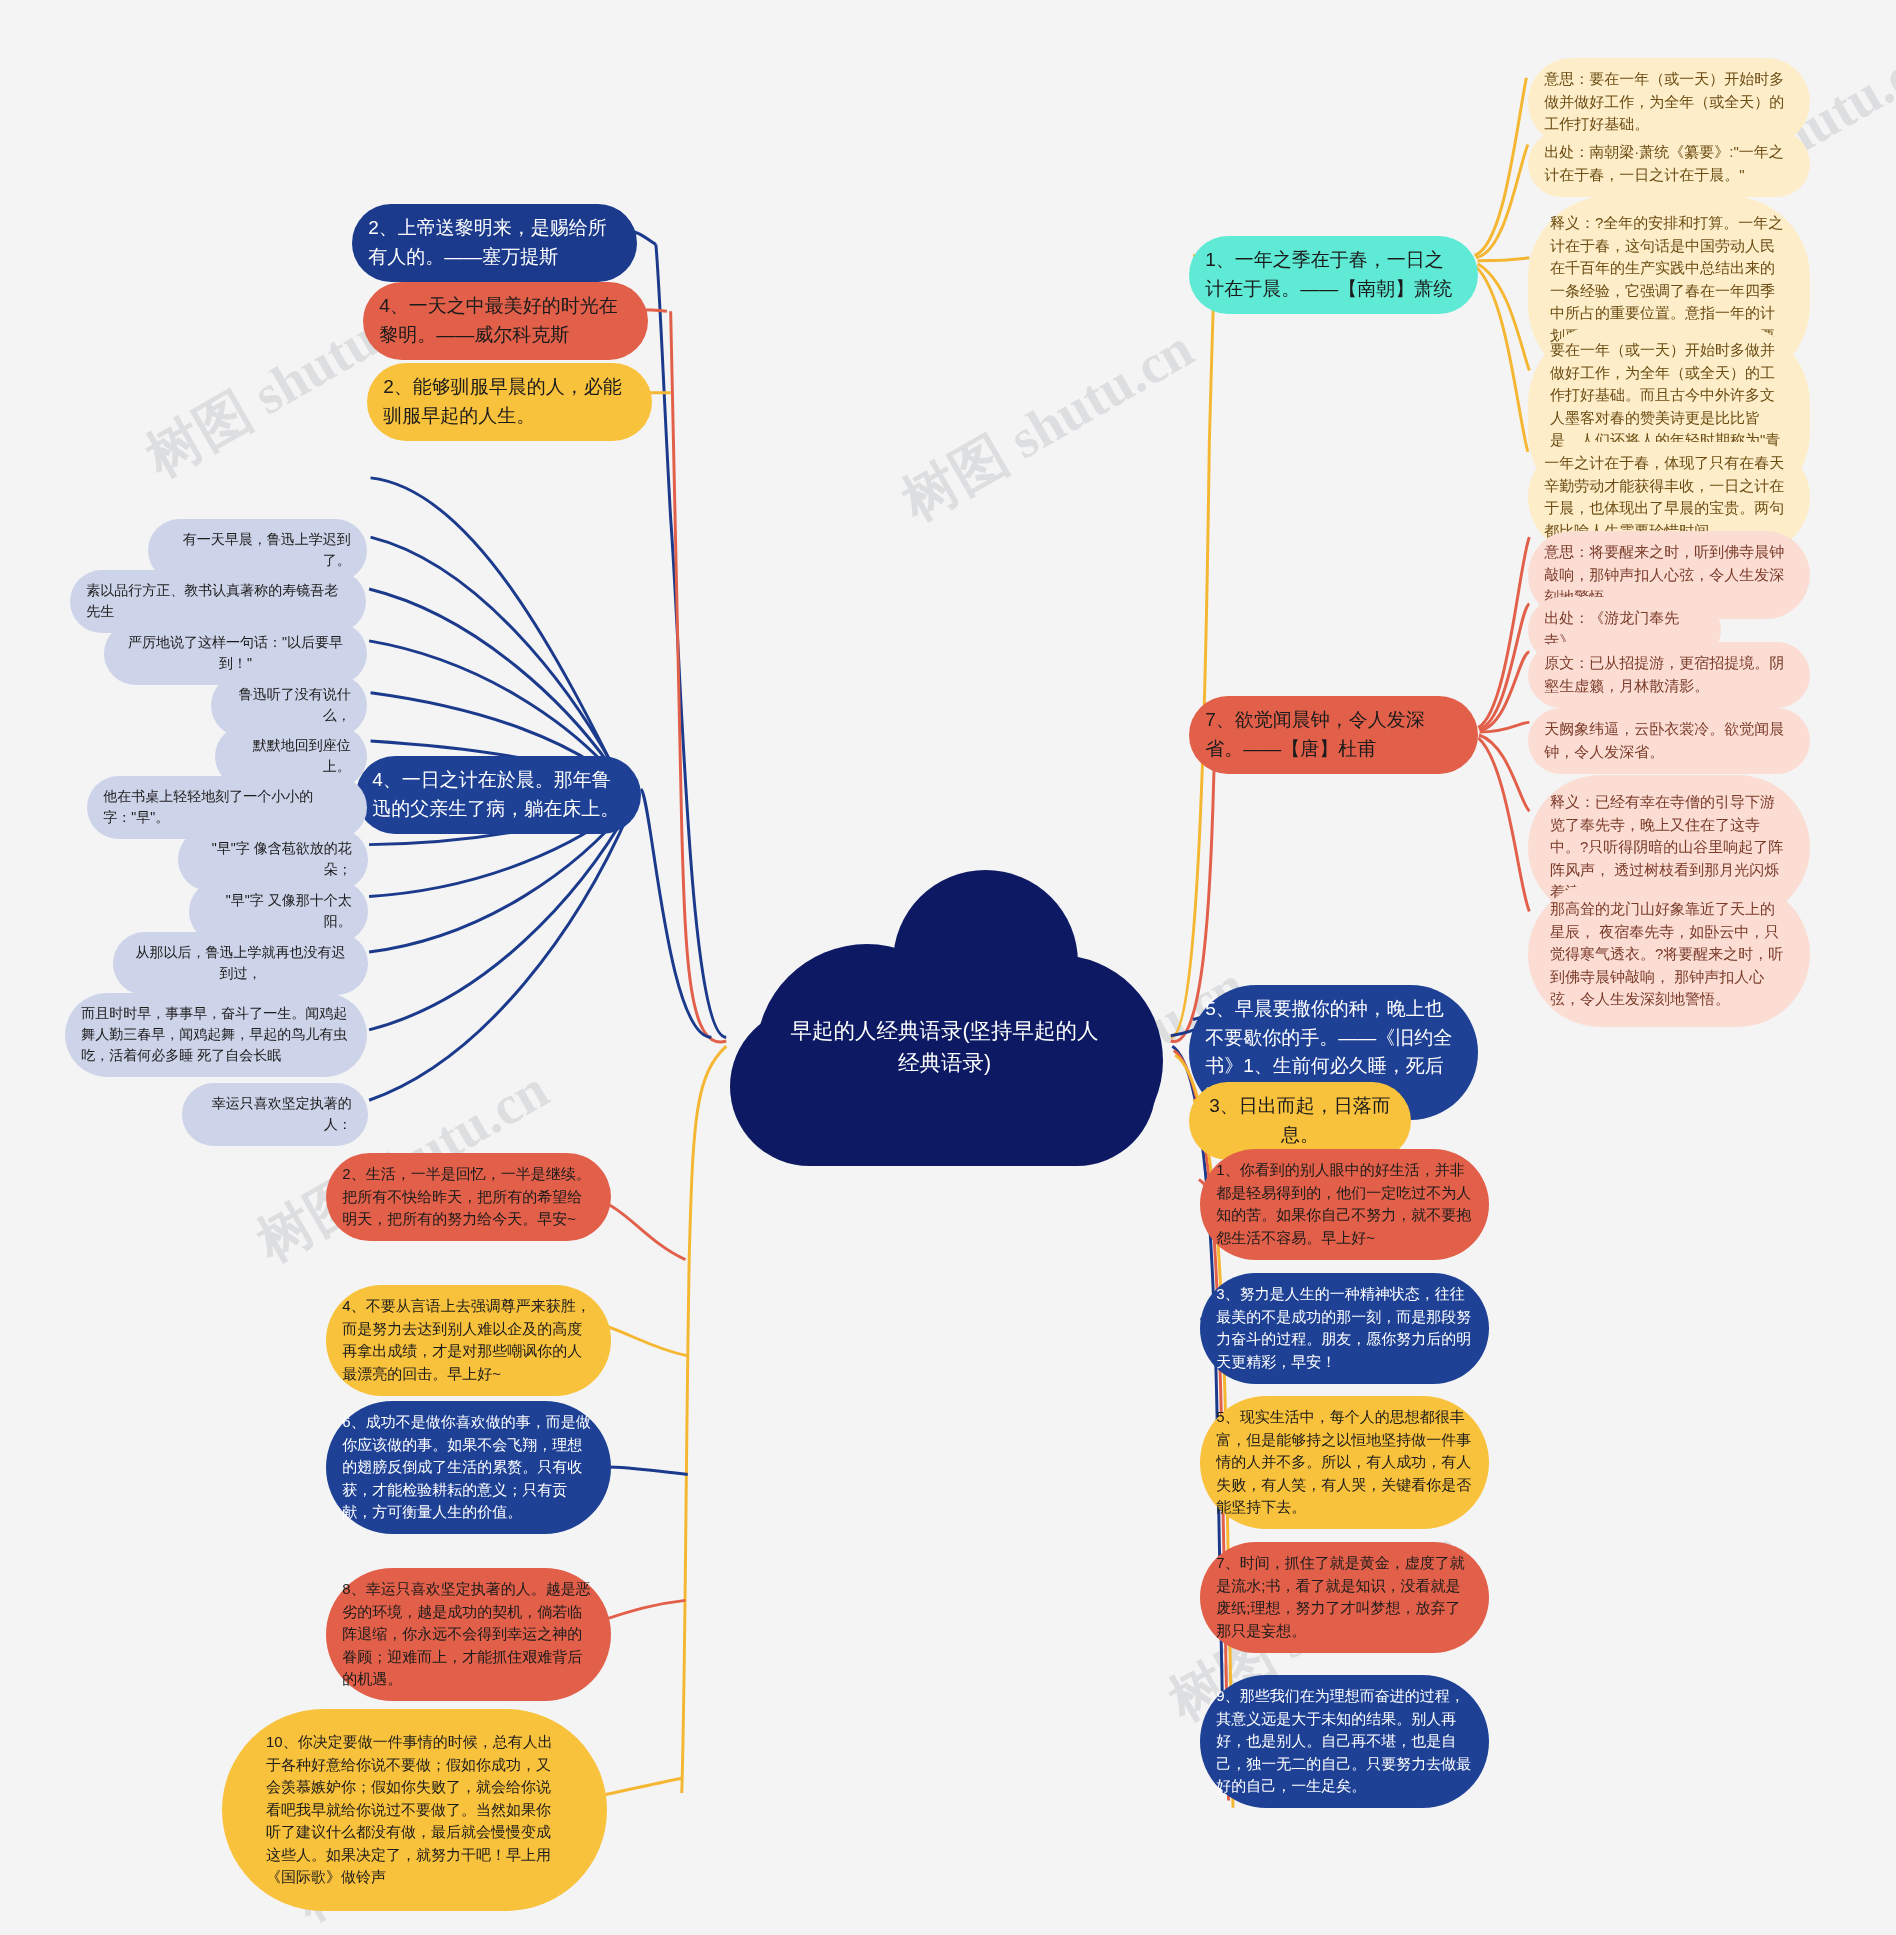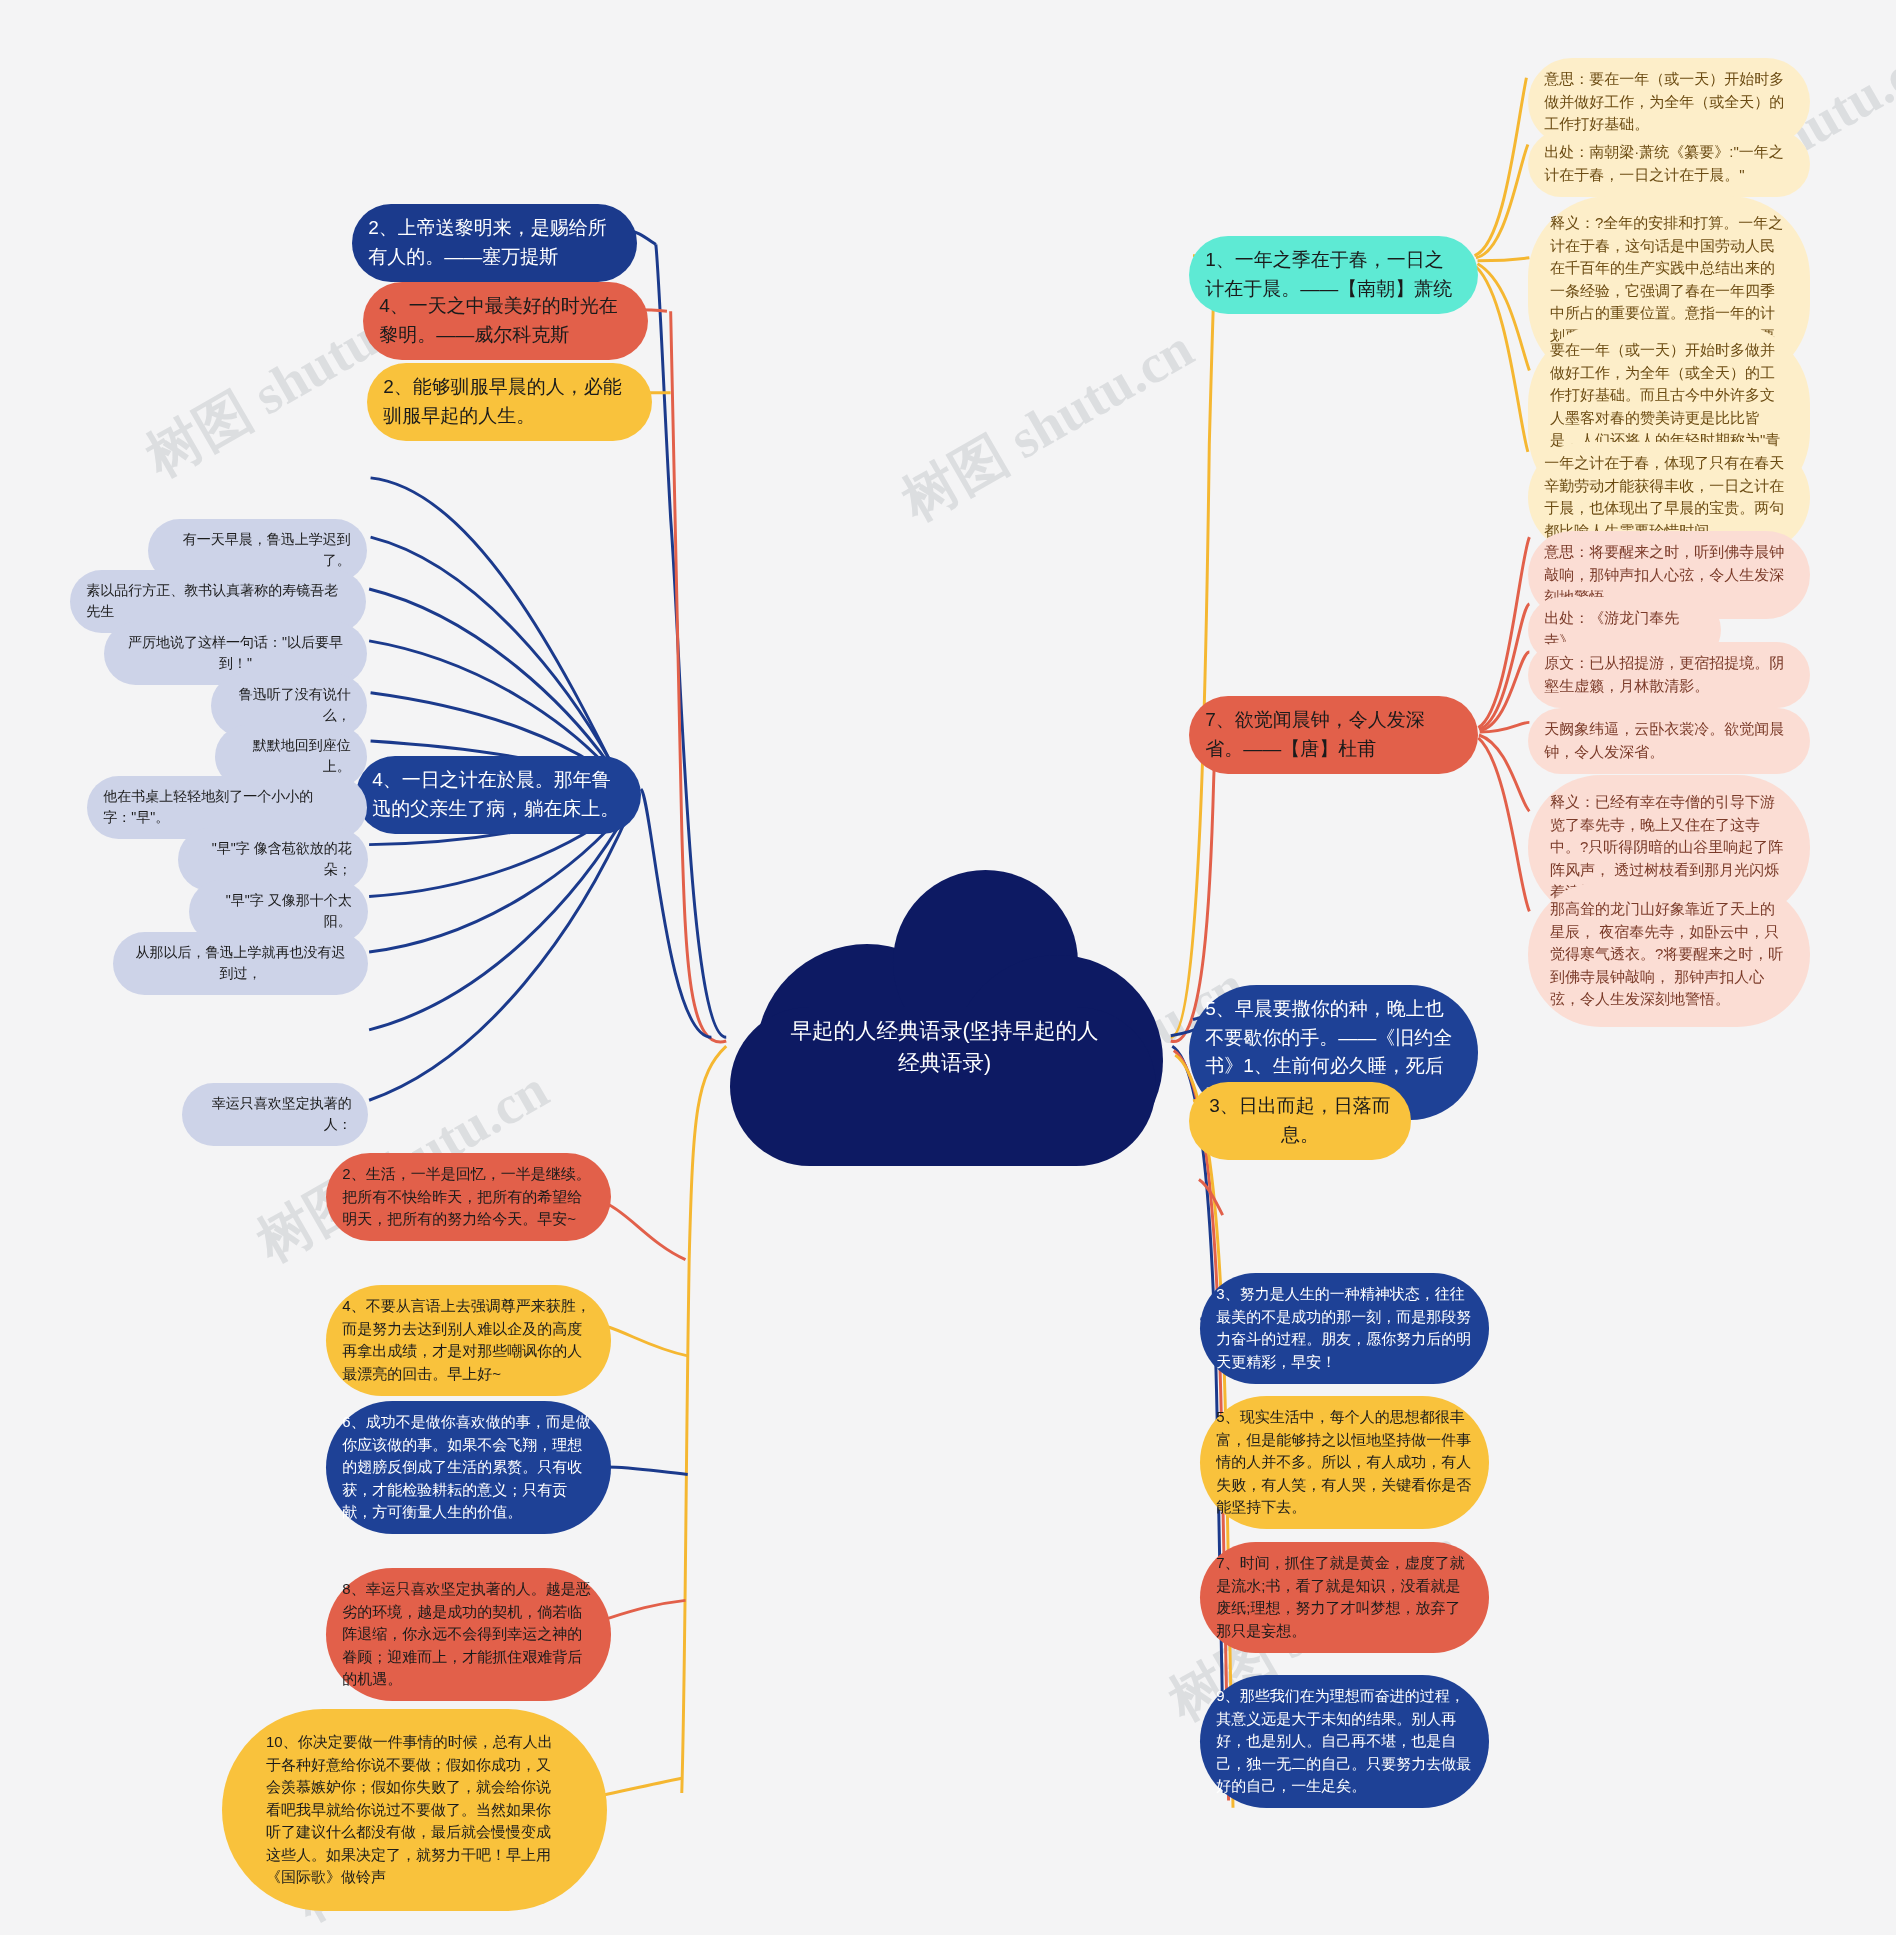--- a/index.html
+++ b/index.html
@@ -151,20 +151,21 @@
 
   <div class="node t3 bg-lav ink" style="left:148px;top:519px;width:219px;text-align:right;">有一天早晨，鲁迅上学迟到了。</div>
   <div class="node t3 bg-lav ink" style="left:70px;top:570px;width:296px;">素以品行方正、教书认真著称的寿镜吾老先生</div>
   <div class="node t3 bg-lav ink" style="left:104px;top:622px;width:263px;text-align:center;">严厉地说了这样一句话："以后要早到！"</div>
   <div class="node t3 bg-lav ink" style="left:211px;top:674px;width:156px;text-align:right;">鲁迅听了没有说什么，</div>
   <div class="node t3 bg-lav ink" style="left:215px;top:725px;width:152px;text-align:right;">默默地回到座位上。</div>
   <div class="node t3 bg-lav ink" style="left:87px;top:776px;width:280px;">他在书桌上轻轻地刻了一个小小的字："早"。</div>
   <div class="node t3 bg-lav ink" style="left:178px;top:828px;width:190px;text-align:right;">"早"字 像含苞欲放的花朵；</div>
   <div class="node t3 bg-lav ink" style="left:189px;top:880px;width:179px;text-align:right;">"早"字 又像那十个太阳。</div>
   <div class="node t3 bg-lav ink" style="left:113px;top:932px;width:255px;text-align:center;">从那以后，鲁迅上学就再也没有迟到过，</div>
+  <div class="node t3 bg-lav ink" style="left:65px;top:993px;width:302px;">而且时时早，事事早，奋斗了一生。闻鸡起舞人勤三春早，闻鸡起舞，早起的鸟儿有虫吃，活着何必多睡 死了自会长眠</div>
   <div class="node t3 bg-lav ink" style="left:182px;top:1083px;width:186px;text-align:right;">幸运只喜欢坚定执著的人：</div>
 
   <div class="node t2 bg-red ink" style="left:326px;top:1141px;width:285px;">2、生活，一半是回忆，一半是继续。把所有不快给昨天，把所有的希望给明天，把所有的努力给今天。早安~</div>
   <div class="node t2 bg-yellow ink" style="left:326px;top:1273px;width:285px;">4、不要从言语上去强调尊严来获胜， 而是努力去达到别人难以企及的高度再拿出成绩，才是对那些嘲讽你的人最漂亮的回击。早上好~</div>
   <div class="node t2 bg-navy2 dark" style="left:326px;top:1389px;width:285px;">6、成功不是做你喜欢做的事，而是做你应该做的事。如果不会飞翔，理想的翅膀反倒成了生活的累赘。只有收获，才能检验耕耘的意义；只有贡献，方可衡量人生的价值。</div>
   <div class="node t2 bg-red ink" style="left:326px;top:1556px;width:285px;">8、幸运只喜欢坚定执著的人。越是恶劣的环境，越是成功的契机，倘若临阵退缩，你永远不会得到幸运之神的眷顾；迎难而上，才能抓住艰难背后的机遇。</div>
   <div class="node t2 bg-yellow ink" style="left:222px;top:1697px;width:385px;border-radius:119px;padding:22px 44px;">10、你决定要做一件事情的时候，总有人出于各种好意给你说不要做；假如你成功，又会羡慕嫉妒你；假如你失败了，就会给你说看吧我早就给你说过不要做了。当然如果你听了建议什么都没有做，最后就会慢慢变成这些人。如果决定了，就努力干吧！早上用《国际歌》做铃声</div>
 
   <div class="node t1 bg-amber ink" style="left:1189px;top:236px;width:289px;">1、一年之季在于春，一日之计在于晨。——【南朝】萧统</div>
 
@@ -179,19 +180,20 @@
   <div class="node t2 bg-blush maroon" style="left:1528px;top:519px;width:282px;">意思：将要醒来之时，听到佛寺晨钟敲响，那钟声扣人心弦，令人生发深刻地警悟。</div>
   <div class="node t2 bg-blush maroon" style="left:1528px;top:585px;width:193px;">出处：《游龙门奉先寺》</div>
   <div class="node t2 bg-blush maroon" style="left:1528px;top:630px;width:282px;">原文：已从招提游，更宿招提境。阴壑生虚籁，月林散清影。</div>
   <div class="node t2 bg-blush maroon" style="left:1528px;top:696px;width:282px;">天阙象纬逼，云卧衣裳冷。欲觉闻晨钟，令人发深省。</div>
   <div class="node t2 bg-blush maroon" style="left:1528px;top:763px;width:282px;border-radius:81px;padding:16.3px 22px;">释义：已经有幸在寺僧的引导下游览了奉先寺，晚上又住在了这寺中。?只听得阴暗的山谷里响起了阵阵风声， 透过树枝看到那月光闪烁着清朗的光影。?</div>
   <div class="node t2 bg-blush maroon" style="left:1528px;top:870px;width:282px;border-radius:81px;padding:16.3px 22px;">那高耸的龙门山好象靠近了天上的星辰， 夜宿奉先寺，如卧云中，只觉得寒气透衣。?将要醒来之时，听到佛寺晨钟敲响， 那钟声扣人心弦，令人生发深刻地警悟。</div>
 
   <div class="node t1 bg-navy2 dark" style="left:1189px;top:985px;width:289px;">5、早晨要撒你的种，晚上也不要歇你的手。——《旧约全书》1、生前何必久睡，死后定当长眠。</div>
   <div class="node t1 bg-yellow ink" style="left:1189px;top:1082px;width:222px;text-align:center;">3、日出而起，日落而息。</div>
 
+  <div class="node t2 bg-red ink" style="left:1200px;top:1137px;width:289px;">1、你看到的别人眼中的好生活，并非都是轻易得到的，他们一定吃过不为人知的苦。如果你自己不努力，就不要抱怨生活不容易。早上好~</div>
   <div class="node t2 bg-navy2 dark" style="left:1200px;top:1261px;width:289px;">3、努力是人生的一种精神状态，往往最美的不是成功的那一刻，而是那段努力奋斗的过程。朋友，愿你努力后的明天更精彩，早安！</div>
   <div class="node t2 bg-yellow ink" style="left:1200px;top:1384px;width:289px;">5、现实生活中，每个人的思想都很丰富，但是能够持之以恒地坚持做一件事情的人并不多。所以，有人成功，有人失败，有人笑，有人哭，关键看你是否能坚持下去。</div>
   <div class="node t2 bg-red ink" style="left:1200px;top:1530px;width:289px;">7、时间，抓住了就是黄金，虚度了就是流水;书，看了就是知识，没看就是废纸;理想，努力了才叫梦想，放弃了那只是妄想。</div>
   <div class="node t2 bg-navy2 dark" style="left:1200px;top:1663px;width:289px;">9、那些我们在为理想而奋进的过程，其意义远是大于未知的结果。别人再好，也是别人。自己再不堪，也是自己，独一无二的自己。只要努力去做最好的自己，一生足矣。</div>
 
 </div>
 
 
 </body></html>

